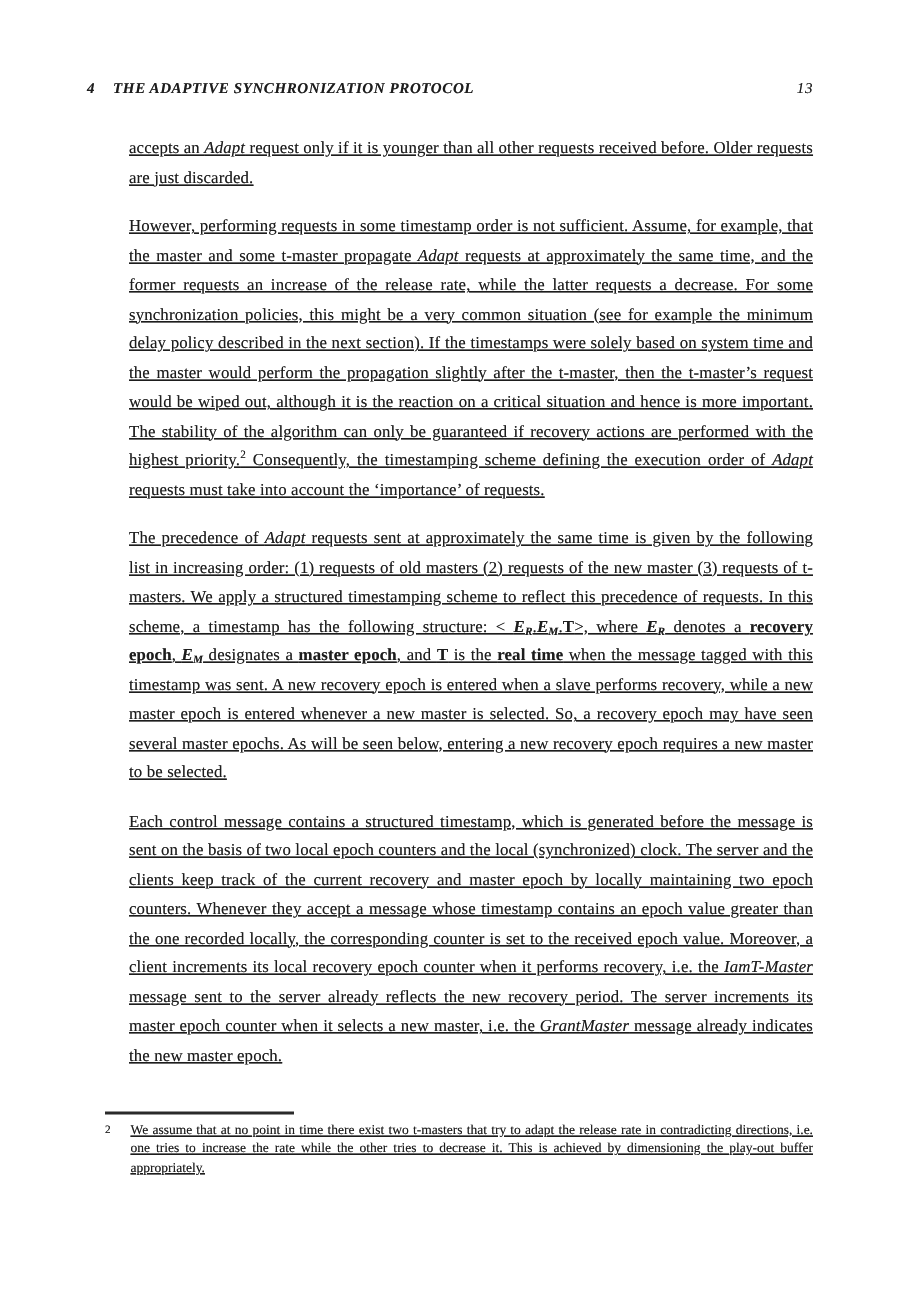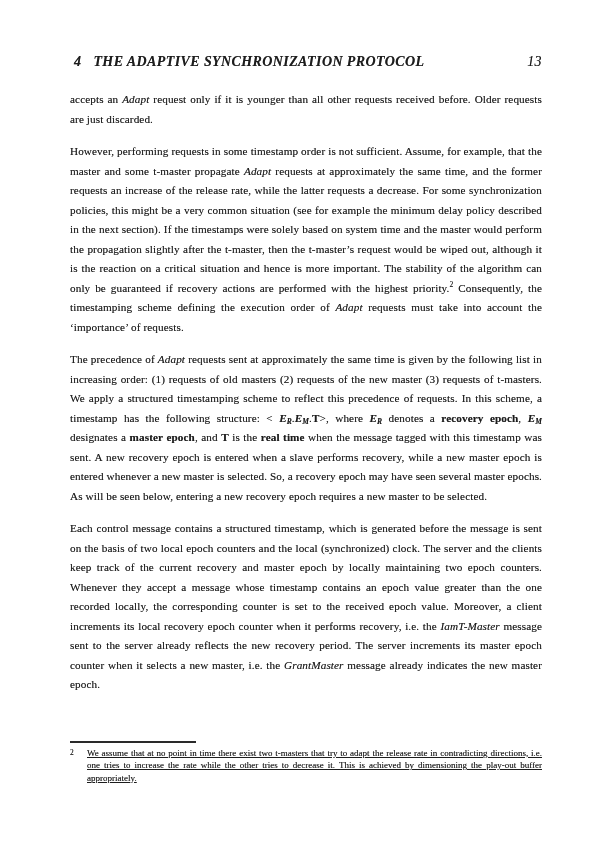--- a/index.html
+++ b/index.html
@@ -12,50 +12,51 @@
     width: 612px;
     height: 866px;
     background: #ffffff;
     color: #1d1d1d;
     font-family: "Liberation Serif", "DejaVu Serif", serif;
     overflow: hidden;
     text-shadow: 0 0 0.3px rgba(20,20,20,0.55);
   }
   .running-head {
     position: absolute;
-    left: 74px;
+    left: 58px;
     right: 70px;
     top: 54px;
     display: flex;
     justify-content: space-between;
-    font-size: 14px;
+    font-size: 10px;
     font-style: italic;
     letter-spacing: 0.4px;
   }
   .head-left {
     font-weight: bold;
   }
   .head-left .sec-num {
     margin-right: 12px;
   }
   .head-right {
     font-style: italic;
   }
   .page-body {
     position: absolute;
     left: 70px;
     right: 70px;
     top: 90px;
   }
   .para {
-    margin: 0 0 13px 0;
+    margin: 0 0 13px 16px;
     font-size: 11.2px;
     line-height: 19.5px;
     text-align: justify;
     letter-spacing: 0.1px;
+    text-decoration: underline;
   }
   .it { font-style: italic; }
   .bd { font-weight: bold; }
   .sup {
     font-size: 7.5px;
     vertical-align: super;
     line-height: 0;
   }
   .sub {
     font-size: 7.5px;

